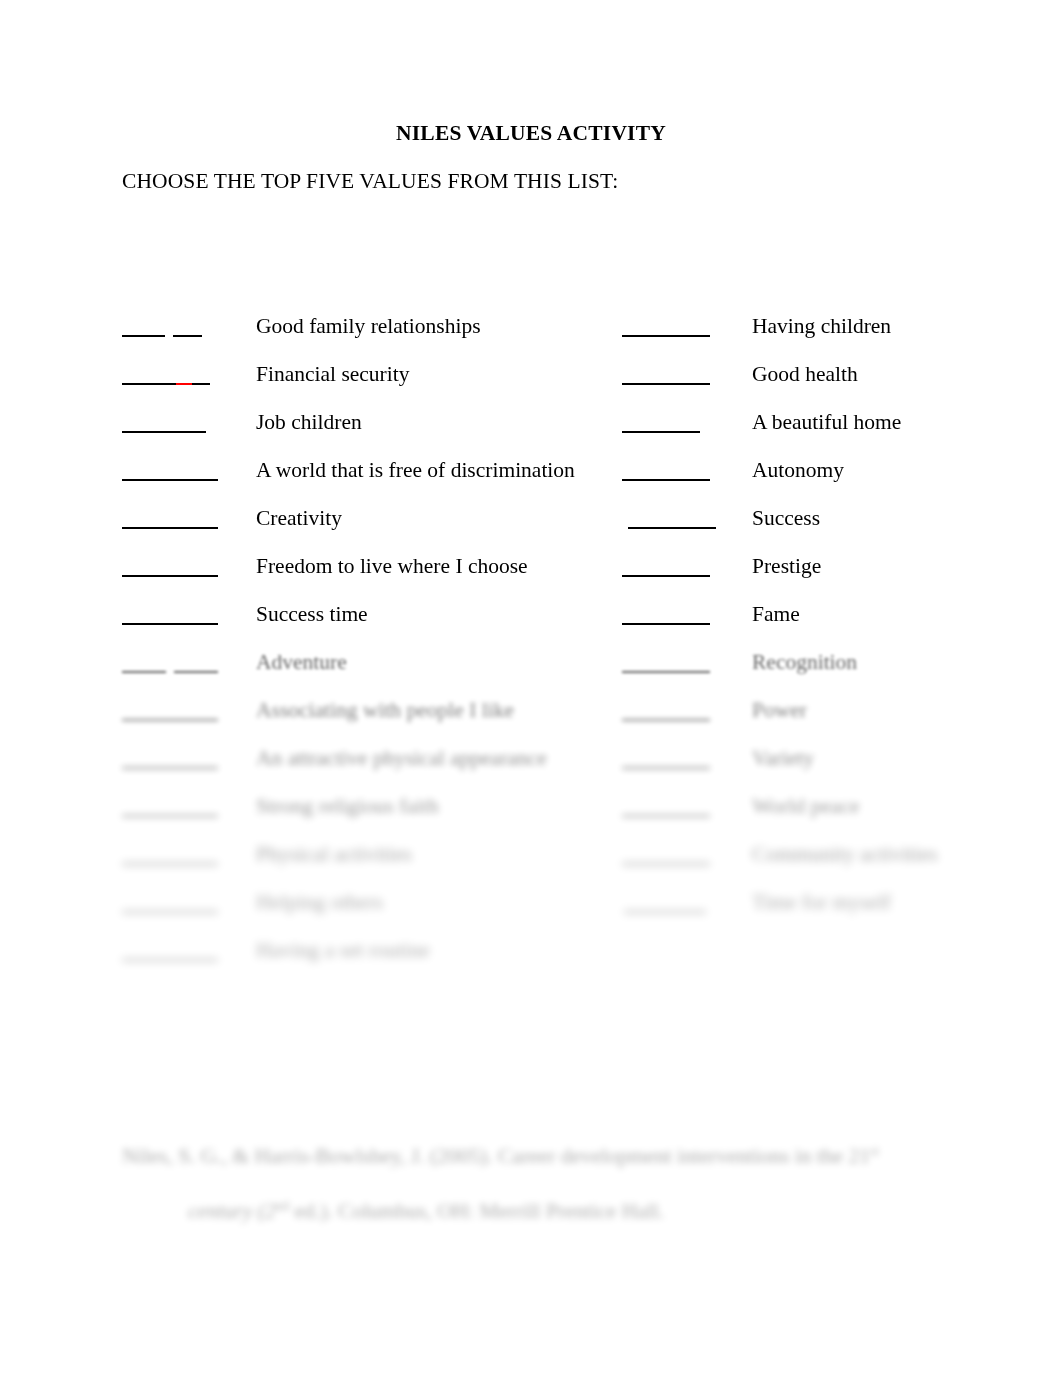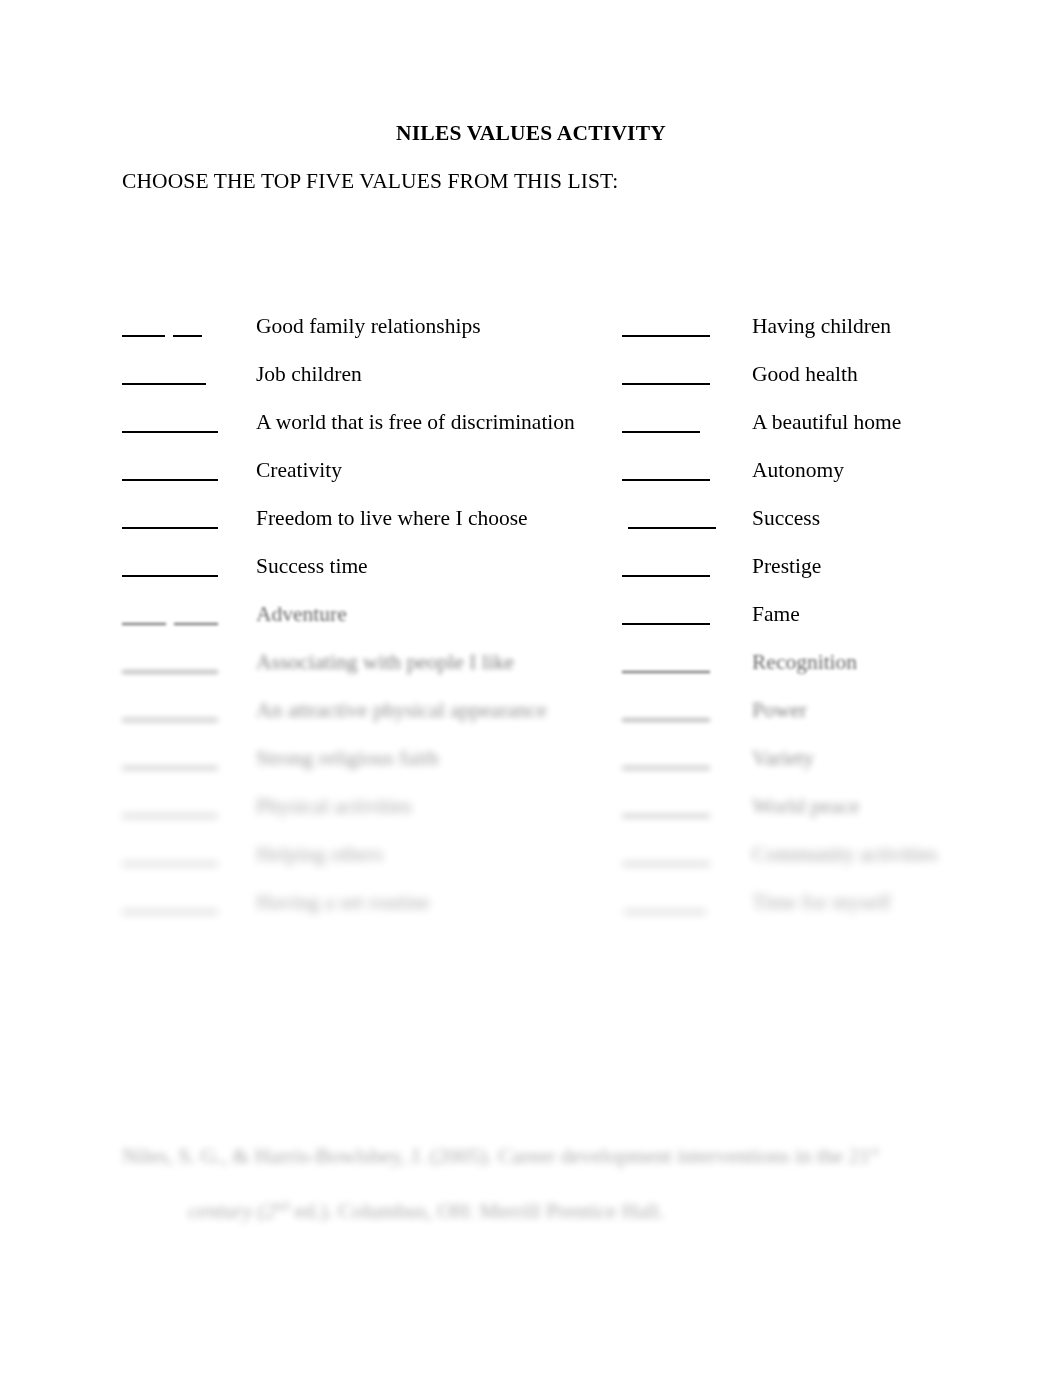--- a/index.html
+++ b/index.html
@@ -113,20 +113,25 @@
 
   <div class="doc-subtitle">CHOOSE THE TOP FIVE VALUES FROM THIS LIST:</div>
 
   <div class="col col-left" id="left-col">
       <div class="value-row">
         <span class="blank" style="left: 0px; width: 43px;"></span>
         <span class="blank" style="left: 51px; width: 29px;"></span>
         <span class="value-label">Good family relationships</span>
       </div>
       <div class="value-row">
+        <span class="blank" style="left: 0px; width: 88px;"></span>
+        <span class="blank-red" style="left: 54px; width: 16px;"></span>
+        <span class="value-label">Financial security</span>
+      </div>
+      <div class="value-row">
         <span class="blank" style="left: 0px; width: 84px;"></span>
         <span class="value-label">Job children</span>
       </div>
       <div class="value-row">
         <span class="blank" style="left: 0px; width: 96px;"></span>
         <span class="value-label">A world that is free of discrimination</span>
       </div>
       <div class="value-row">
         <span class="blank" style="left: 0px; width: 96px;"></span>
         <span class="value-label">Creativity</span>

